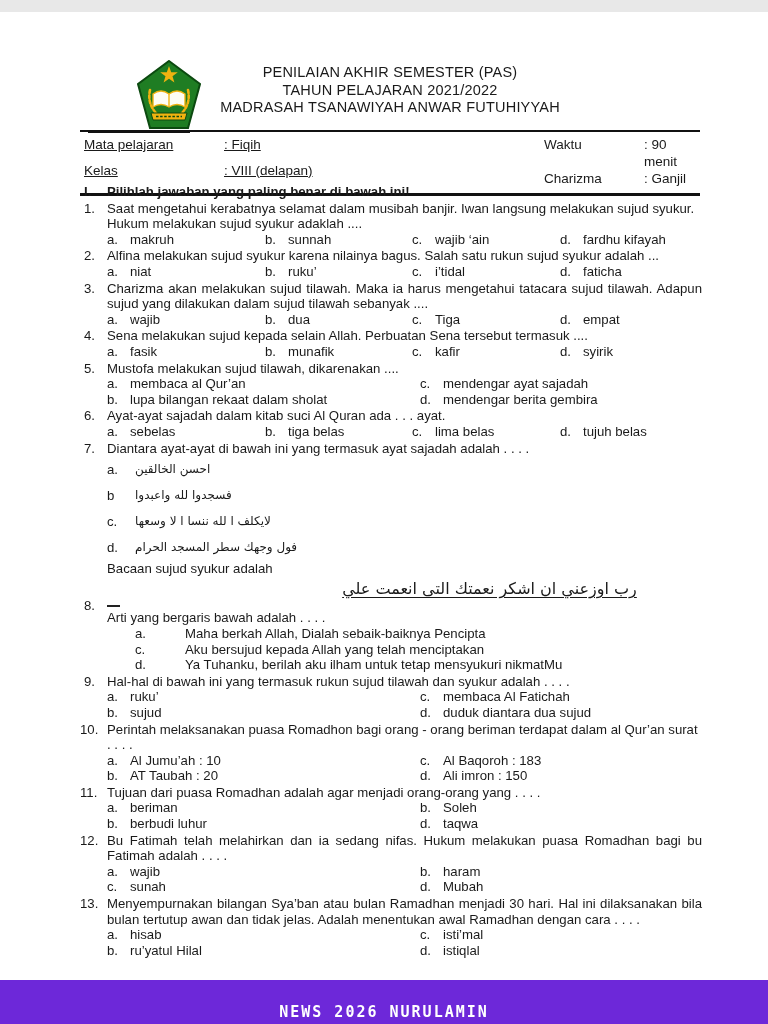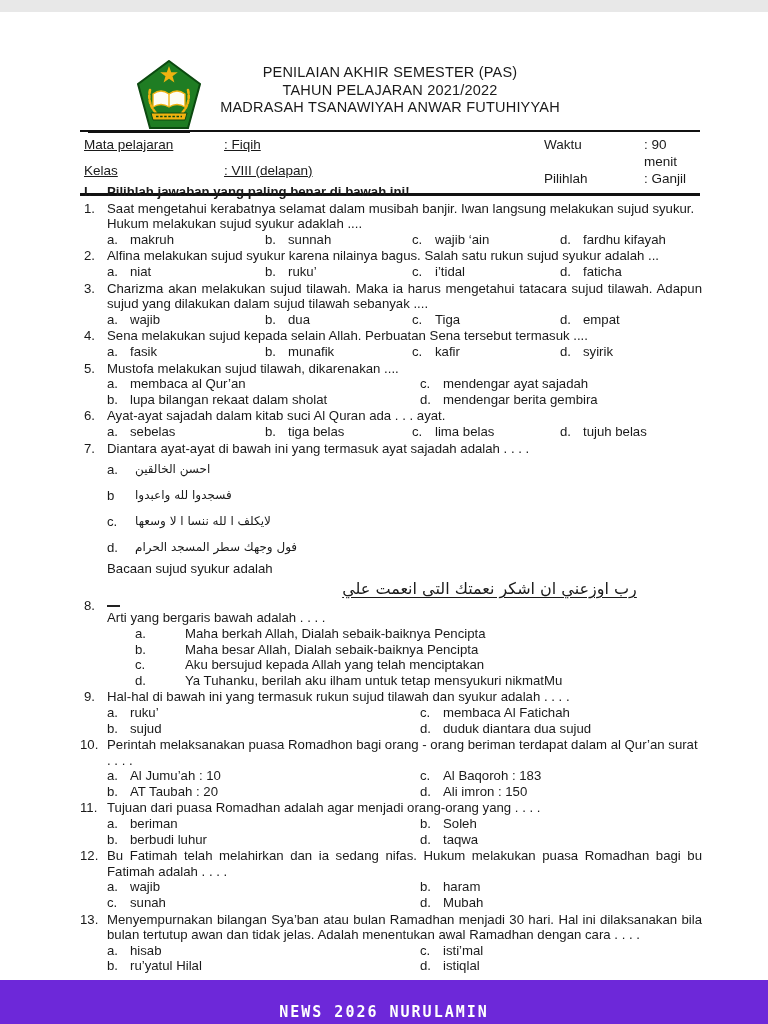--- a/index.html
+++ b/index.html
@@ -81,21 +81,21 @@
     <div class="info-inner">
       <div class="info-col-left">
         <span>Mata pelajaran</span>
         <span>: Fiqih</span>
         <span>Kelas</span>
         <span>: VIII (delapan)</span>
       </div>
       <div class="info-col-right">
         <span>Waktu</span>
         <span>: 90 menit</span>
-        <span>Pilihlah</span>
+        <span>Charizma</span>
         <span>: Ganjil</span>
       </div>
     </div>
   </div>
 
   <div class="content">
     <div class="section-head">
       <span class="q-num d1">I.</span>
       <span>Pilihlah jawaban yang paling benar di bawah ini!</span>
     </div>
@@ -186,21 +186,20 @@
             <div class="arabic-line"><span class="ar" dir="rtl">رب اوزعني ان اشكر نعمتك التى انعمت علي</span></div>
           </div>
         </div>
         <div class="question">
           <div class="q-num d1">8.</div>
           <div>
             <div class="premark"></div>
             <p class="q-text">Arti yang bergaris bawah adalah . . . .</p>
             <div class="opts-list">
               <span class="opt"><span class="opt-label">a.</span><span>Maha berkah Allah, Dialah sebaik-baiknya Pencipta</span></span>
-              <span class="opt"><span class="opt-label">b.</span><span>Maha besar Allah, Dialah sebaik-baiknya Pencipta</span></span>
               <span class="opt"><span class="opt-label">c.</span><span>Aku bersujud kepada Allah yang telah menciptakan</span></span>
               <span class="opt"><span class="opt-label">d.</span><span>Ya Tuhanku, berilah aku ilham untuk tetap mensyukuri nikmatMu</span></span>
             </div>
           </div>
         </div>
         <div class="question">
           <div class="q-num d1">9.</div>
           <div>
             <p class="q-text">Hal-hal di bawah ini yang termasuk rukun sujud tilawah dan syukur adalah . . . .</p>
             <div class="opts-2col">

